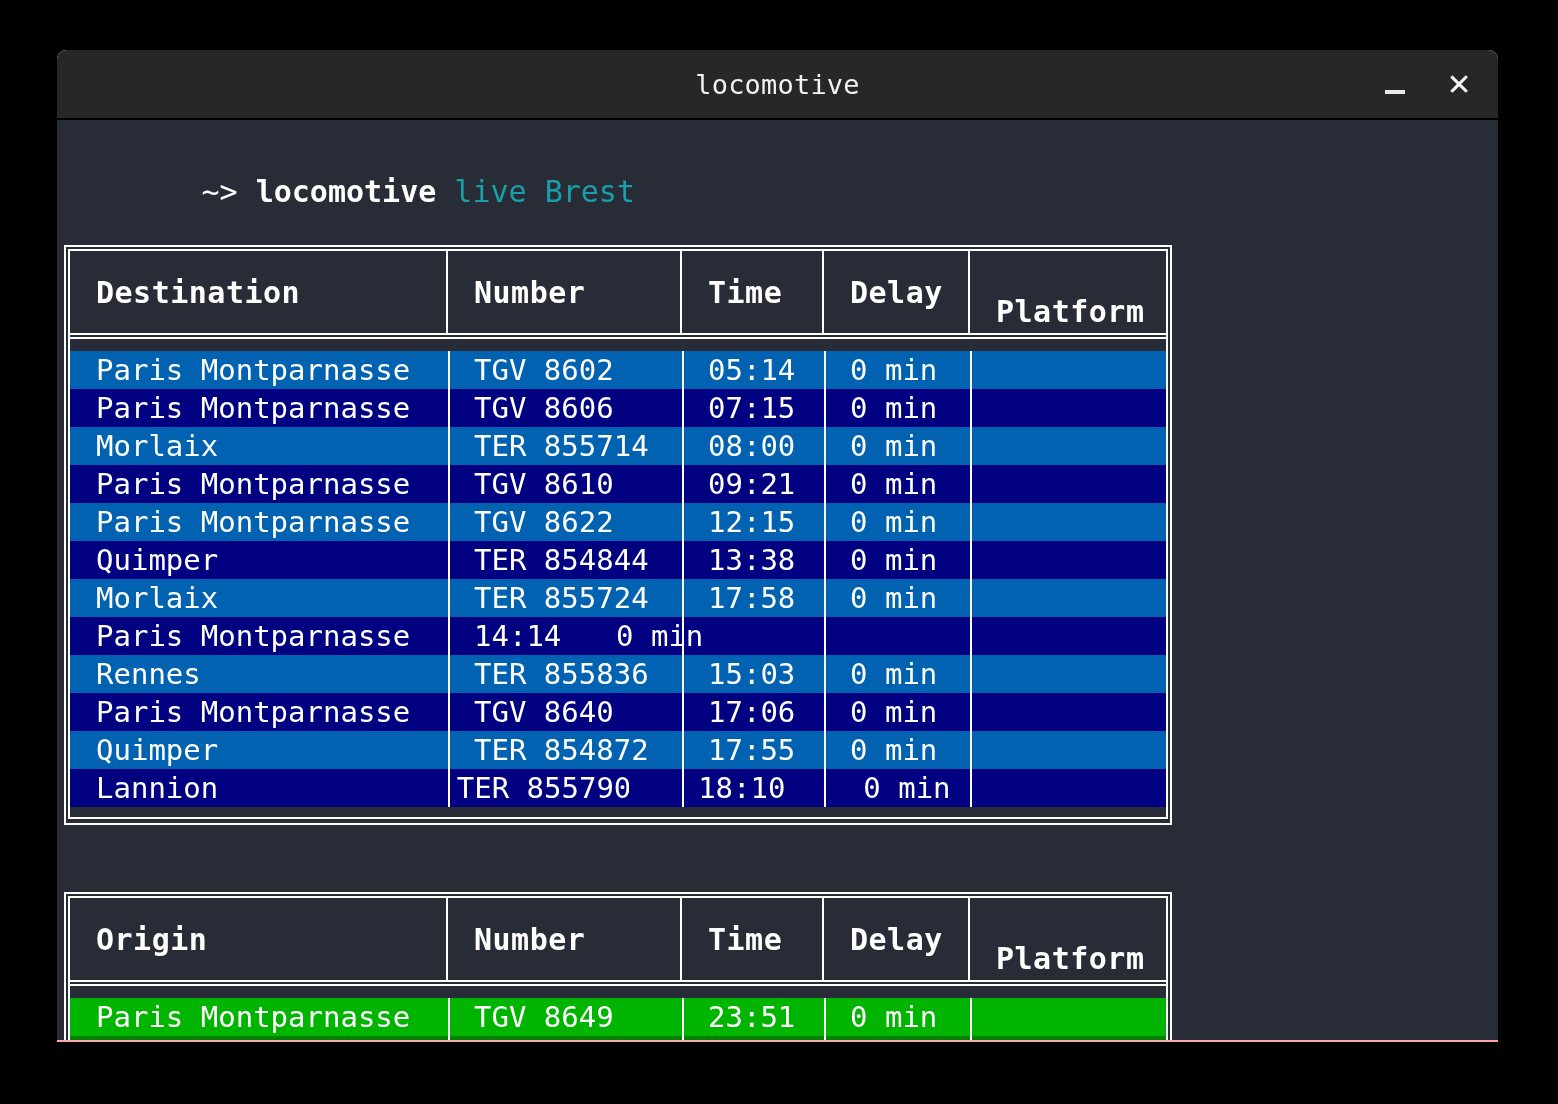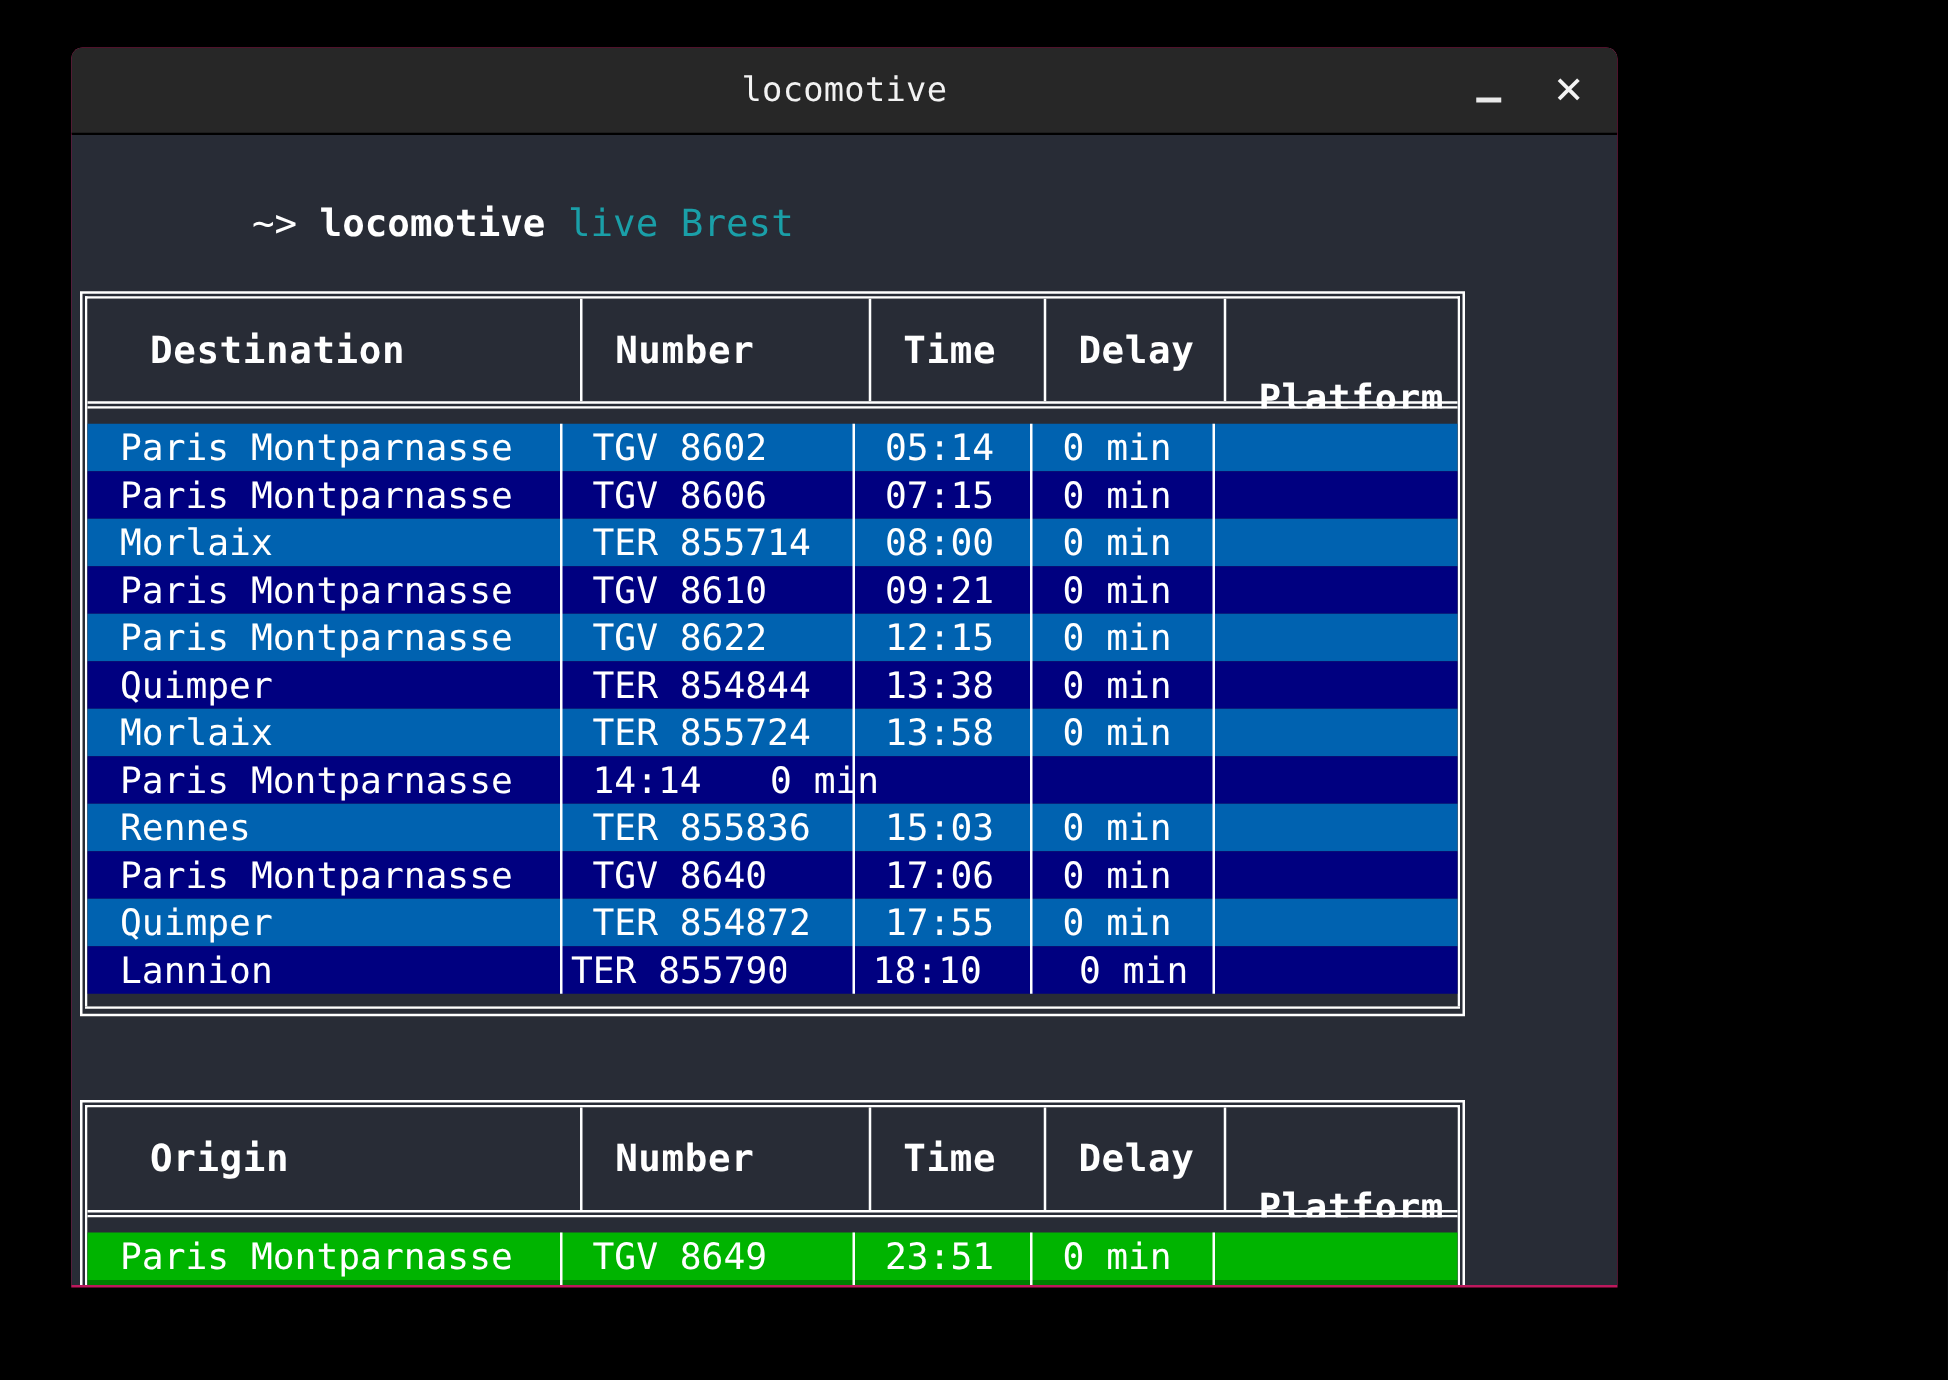--- a/index.html
+++ b/index.html
@@ -18,24 +18,24 @@
     position: relative;
     width: 1558px;
     height: 1104px;
     background: #000000;
   }
 
   
   .window {
     position: absolute;
     left: 57px;
-    top: 38px;
-    width: 1237px;
+    top: 50px;
+    width: 1441px;
     height: 992px;
-    background: #be185d;
+    background: #fca5a5;
     border-radius: 9px 9px 0 0;
     overflow: hidden;
   }
 
   .titlebar {
     position: relative;
     height: 70px;
     background: #272727;
     border-radius: 9px 9px 0 0;
     border-bottom: 2px solid #000000;
@@ -115,23 +115,22 @@
     border: 2px solid #ffffff;
     border-bottom: none;
   }
 
   .board1 { top: 125px; width: 1108px; height: 580px; }
   .board2 { top: 772px; width: 1108px; height: 216px; }
 
   .hdr-row {
     display: flex;
     height: 82px;
-    align-items: flex-start;
-    background: #282c36;
-    padding-left: 24px;
+    align-items: center;
+    background: #282c36;
   }
   .hdr-cell {
     height: 82px;
     display: flex;
     align-items: center;
     padding-left: 26px;
     color: #ffffff;
     font-size: 30px;
     font-weight: bold;
     font-family: "DejaVu Sans Mono", "Liberation Mono", monospace;
@@ -293,21 +292,21 @@
                 <div class="data-row" style="background: rgb(0, 0, 128);">
                   <div class="cell c0">Quimper</div>
                   <div class="cell c1">TER 854844</div>
                   <div class="cell c2">13:38</div>
                   <div class="cell c3">0 min</div>
                   <div class="cell c4"></div>
                 </div>
                 <div class="data-row" style="background: rgb(0, 98, 176);">
                   <div class="cell c0">Morlaix</div>
                   <div class="cell c1">TER 855724</div>
-                  <div class="cell c2">13:58</div>
+                  <div class="cell c2">17:58</div>
                   <div class="cell c3">0 min</div>
                   <div class="cell c4"></div>
                 </div>
                 <div class="data-row" style="background: rgb(0, 0, 128);">
                   <div class="cell c0">Paris Montparnasse</div>
                   <div class="cell c2">14:14</div>
                   <div class="cell c3">0 min</div>
                   <div class="cell c4"></div>
                 </div>
                 <div class="data-row" style="background: rgb(0, 98, 176);">

